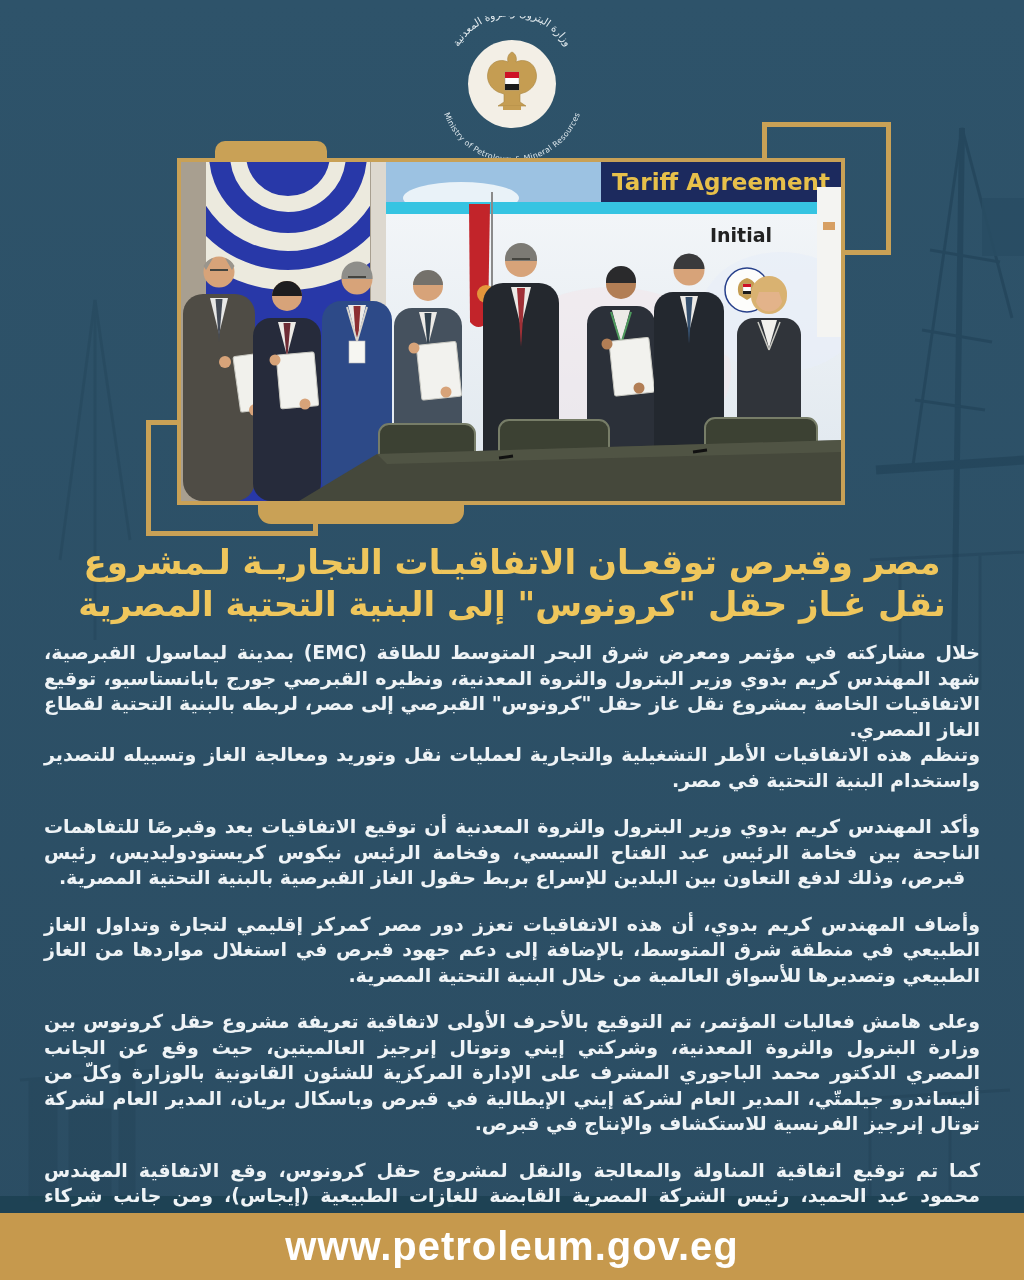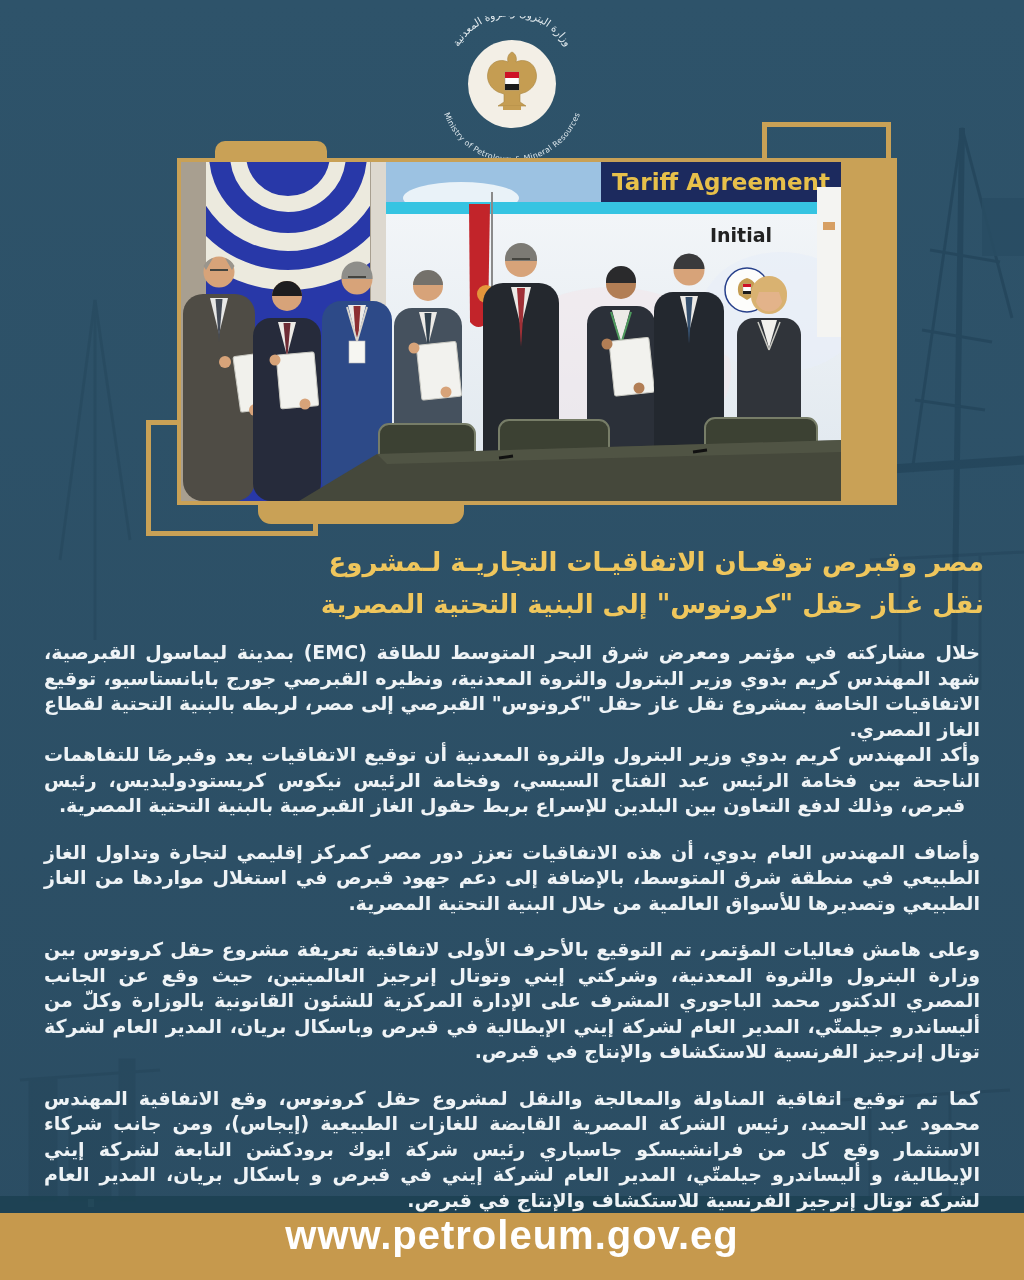--- a/index.html
+++ b/index.html
@@ -10,37 +10,37 @@
   .rigs{position:absolute;inset:0;z-index:0;}
   
   .emblem{position:absolute;left:392px;top:16px;width:240px;height:142px;z-index:2;}
   
   .deco{position:absolute;z-index:1;}
   .tab-top{left:215px;top:141px;width:112px;height:26px;background:#c9a156;border-radius:10px 10px 0 0;}
   .sq-tr{left:762px;top:122px;width:119px;height:123px;border:5px solid #c9a156;}
   .sq-bl{left:146px;top:420px;width:162px;height:106px;border:5px solid #c9a156;}
   .tab-bottom{left:258px;top:470px;width:206px;height:54px;background:#c9a156;border-radius:0 0 13px 13px;}
   
-  .photo-frame{position:absolute;left:177px;top:158px;width:720px;height:347px;background:#c9a156;
+  .photo-frame{position:absolute;left:177px;top:158px;width:668px;height:347px;background:#c9a156;
                padding:4px;box-sizing:border-box;z-index:2;}
   .photo-frame svg{display:block;}
   
-  .headline{position:absolute;left:40px;right:40px;top:541px;z-index:3;text-align:right;direction:rtl;
-            color:#efc65c;font-weight:bold;font-size:26px;line-height:42px;}
+  .headline{position:absolute;left:40px;right:40px;top:541px;z-index:3;text-align:center;direction:rtl;
+            color:#efc65c;font-weight:bold;font-size:34px;line-height:42px;}
   .headline div{white-space:nowrap;}
   
   .article{position:absolute;left:44px;right:44px;top:640px;z-index:3;direction:rtl;color:#eef3f6;
            font-size:19px;line-height:25.5px;text-align:justify;font-weight:bold;}
   .article p{margin:0 0 21px;}
   .article p.lead{margin-bottom:0;}
   .article p.center-last{text-align-last:center;}
   
   .skyline{position:absolute;left:0;right:0;top:1196px;height:17px;background:#1d4152;opacity:.9;z-index:1;}
   .footer{position:absolute;left:0;right:0;top:1213px;height:67px;background:#c6994d;z-index:4;
-          display:flex;align-items:flex-start;justify-content:center;}
+          display:flex;align-items:center;justify-content:center;}
   .footer span{color:#ffffff;font-family:"Liberation Sans",sans-serif;font-weight:bold;font-size:40px;letter-spacing:1px;}
 </style>
 </head>
 <body>
 
 <div id="canvas">
 
   <svg class="rigs" viewBox="0 0 1024 1280" xmlns="http://www.w3.org/2000/svg">
     <g stroke="#1e3e53" fill="none" opacity="0.5" stroke-width="3">
       <path d="M912,472 L962,128 L1012,318"></path>
@@ -247,22 +247,23 @@
     </svg>
   </div>
 
   <h1 class="headline" style="margin:0;">
     <div>مصر وقبرص توقعـان الاتفاقيـات التجاريـة لـمشروع</div>
     <div>نقل غـاز حقل "كرونوس" إلى البنية التحتية المصرية</div>
   </h1>
 
   <div class="article">
     <p class="lead">خلال مشاركته في مؤتمر ومعرض شرق البحر المتوسط للطاقة (EMC) بمدينة ليماسول القبرصية، شهد المهندس كريم بدوي وزير البترول والثروة المعدنية، ونظيره القبرصي جورج بابانستاسيو، توقيع الاتفاقيات الخاصة بمشروع نقل غاز حقل "كرونوس" القبرصي إلى مصر، لربطه بالبنية التحتية لقطاع الغاز المصري.</p>
+    <p>وتنظم هذه الاتفاقيات الأطر التشغيلية والتجارية لعمليات نقل وتوريد ومعالجة الغاز وتسييله للتصدير واستخدام البنية التحتية في مصر.</p>
     <p class="center-last">وأكد المهندس كريم بدوي وزير البترول والثروة المعدنية أن توقيع الاتفاقيات يعد وقبرصًا للتفاهمات الناجحة بين فخامة الرئيس عبد الفتاح السيسي، وفخامة الرئيس نيكوس كريستودوليديس، رئيس قبرص، وذلك لدفع التعاون بين البلدين للإسراع بربط حقول الغاز القبرصية بالبنية التحتية المصرية.</p>
-    <p>وأضاف المهندس العام بدوي، أن هذه الاتفاقيات تعزز دور مصر كمركز إقليمي لتجارة وتداول الغاز الطبيعي في منطقة شرق المتوسط، بالإضافة إلى دعم جهود قبرص في استغلال مواردها من الغاز الطبيعي وتصديرها للأسواق العالمية من خلال البنية التحتية المصرية.</p>
+    <p>وأضاف المهندس كريم بدوي، أن هذه الاتفاقيات تعزز دور مصر كمركز إقليمي لتجارة وتداول الغاز الطبيعي في منطقة شرق المتوسط، بالإضافة إلى دعم جهود قبرص في استغلال مواردها من الغاز الطبيعي وتصديرها للأسواق العالمية من خلال البنية التحتية المصرية.</p>
     <p>وعلى هامش فعاليات المؤتمر، تم التوقيع بالأحرف الأولى لاتفاقية تعريفة مشروع حقل كرونوس بين وزارة البترول والثروة المعدنية، وشركتي إيني وتوتال إنرجيز العالميتين، حيث وقع عن الجانب المصري الدكتور محمد الباجوري المشرف على الإدارة المركزية للشئون القانونية بالوزارة وكلّ من أليساندرو جيلمتّي، المدير العام لشركة إيني الإيطالية في قبرص وباسكال بريان، المدير العام لشركة توتال إنرجيز الفرنسية للاستكشاف والإنتاج في قبرص.</p>
     <p>كما تم توقيع اتفاقية المناولة والمعالجة والنقل لمشروع حقل كرونوس، وقع الاتفاقية المهندس محمود عبد الحميد، رئيس الشركة المصرية القابضة للغازات الطبيعية (إيجاس)، ومن جانب شركاء الاستثمار وقع كل من فرانشيسكو جاسباري رئيس شركة ايوك برودكشن التابعة لشركة إيني الإيطالية، و أليساندرو جيلمتّي، المدير العام لشركة إيني في قبرص و باسكال بريان، المدير العام لشركة توتال إنرجيز الفرنسية للاستكشاف والإنتاج في قبرص.</p>
   </div>
 
   <div class="skyline"></div>
   <div class="footer">
     <span>www.petroleum.gov.eg</span>
   </div>
 
 </div>

